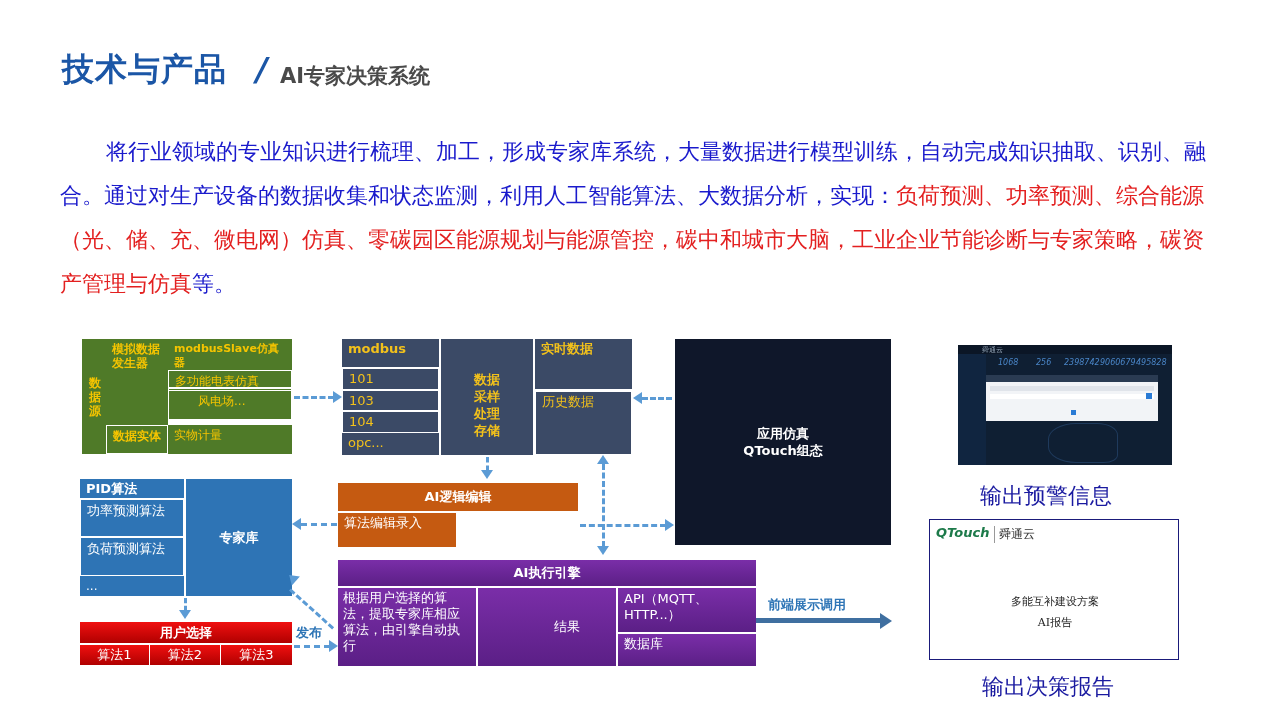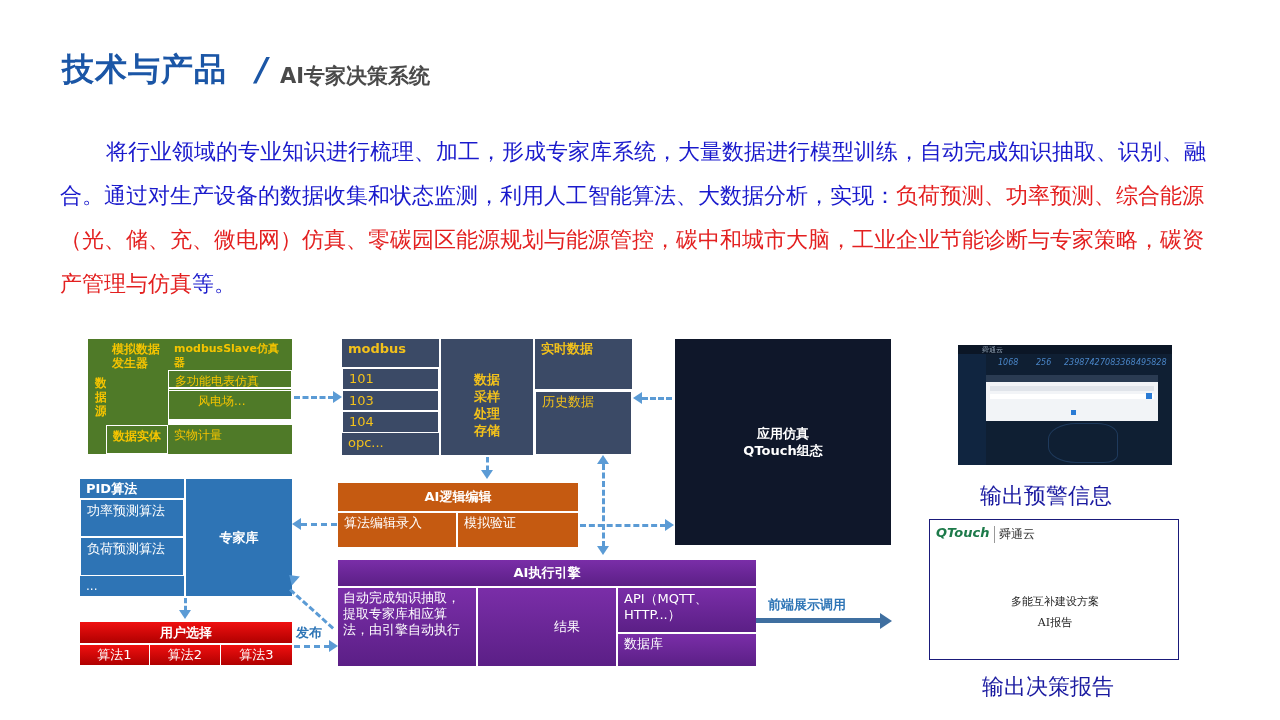--- a/index.html
+++ b/index.html
@@ -70,21 +70,21 @@
 </head>
 <body>
 
 <div class="abs title-main">技术与产品</div>
 <div class="abs title-slash">/</div>
 <div class="abs title-sub">AI专家决策系统</div>
 
 <div class="abs para"><span class="indent"></span><span>将行业领域的专业知识进行梳理、加工，形成专家库系统，大量数据进行模型训练，自动完成知识抽取、识别、融合。通过对生产设备的数据收集和状态监测，利用人工智能算法、大数据分析，实现：</span><span class="red">负荷预测、功率预测、综合能源（光、储、充、微电网）仿真、零碳园区能源规划与能源管控，碳中和城市大脑，工业企业节能诊断与专家策略，碳资产管理与仿真</span><span>等。</span></div>
 
 <div class="abs" style="left:80px; top:339px; width:212px; height:115px;">
-  <div class="cell green" style="left:8px; top:0; width:26px; height:115px; align-items:center; justify-content:center; padding:12px;">
+  <div class="cell green" style="left:2px; top:0; width:26px; height:115px; align-items:center; justify-content:center; padding:12px;">
     <span style="display:block; width:12px; word-break:break-all; font-weight:bold;">数据源</span>
   </div>
   <div class="cell green" style="left:26px; top:0; width:62px; height:86px; font-weight:bold;">
     <span>模拟数据发生器</span>
   </div>
   <div class="cell green green-b" style="left:26px; top:86px; width:62px; height:29px; font-weight:bold;">
     <span>数据实体</span>
   </div>
   <div class="cell green" style="left:88px; top:0; width:124px; height:31px; font-weight:bold; font-size:11px;">
     <span>modbusSlave仿真器</span>
@@ -175,23 +175,20 @@
 <div class="dash-h" style="left:290px; top:588px; width:58px; transform: rotate(42deg); transform-origin: left center;"></div>
 <div class="arrow-l" style="left:288px; top:572px; transform: rotate(42deg);"></div>
 
 <div class="abs" style="left:338px; top:483px; width:240px; height:64px;">
   <div class="cell orange center" style="left:0; top:0; width:240px; height:28px; font-weight:bold; font-size:13px;">
     <span>AI逻辑编辑</span>
   </div>
   <div class="cell orange" style="left:0; top:30px; width:118px; height:34px; font-size:13px;">
     <span>算法编辑录入</span>
   </div>
-  <div class="cell orange" style="left:120px; top:30px; width:120px; height:34px; font-size:13px;">
-    <span>模拟验证</span>
-  </div>
 </div>
 
 <div class="dash-h" style="left:580px; top:524px; width:86px;"></div>
 <div class="arrow-r" style="left:665px; top:519px;"></div>
 
 <div class="dash-v" style="left:184px; top:598px; height:13px;"></div>
 <div class="arrow-d" style="left:179px; top:610px;"></div>
 
 <div class="abs" style="left:80px; top:622px; width:212px; height:43px;">
   <div class="cell red-bar center" style="left:0; top:0; width:212px; height:21px; font-weight:bold; font-size:13px;">
@@ -210,21 +207,21 @@
 
 <div class="abs" style="left:296px; top:624px; font-size:13px; font-weight:bold; color:#2e75b6;">发布</div>
 <div class="dash-h" style="left:294px; top:645px; width:36px;"></div>
 <div class="arrow-r" style="left:329px; top:640px;"></div>
 
 <div class="abs" style="left:338px; top:560px; width:418px; height:106px;">
   <div class="cell purple center" style="left:0; top:0; width:418px; height:26px; font-weight:bold; font-size:13px;">
     <span>AI执行引擎</span>
   </div>
   <div class="cell purple" style="left:0; top:28px; width:138px; height:78px; font-size:13px; line-height:16px; padding:2px 5px;">
-    <span>自动完成知识抽取，提取专家库相应算法，由引擎自动执行</span>
+    <span>根据用户选择的算法，提取专家库相应算法，由引擎自动执行</span>
   </div>
   <div class="cell purple center" style="left:140px; top:28px; width:138px; height:78px; font-size:13px;padding-left:46px;">
     <span>结果</span>
   </div>
   <div class="cell purple" style="left:280px; top:28px; width:138px; height:44px; font-size:13px; line-height:16px;">
     <span>API（MQTT、HTTP...）</span>
   </div>
   <div class="cell purple" style="left:280px; top:74px; width:138px; height:32px; font-size:13px;">
     <span>数据库</span>
   </div>
@@ -235,21 +232,21 @@
 <div class="abs" style="left:880px; top:613px; width:0; height:0; border-top:8px solid transparent; border-bottom:8px solid transparent; border-left:12px solid #3f6fa0;"></div>
 
 <div class="abs shot">
   <div class="shot-top">
     <span style="position:absolute; left:24px; top:0; font-size:7px; color:#9ab;">舜通云</span>
   </div>
   <div class="shot-side"></div>
   <span class="shot-num" style="left:40px;">1068</span>
   <span class="shot-num" style="left:78px;">256</span>
   <span class="shot-num" style="left:106px;">2398742</span>
-  <span class="shot-num" style="left:142px;">7083368</span>
+  <span class="shot-num" style="left:142px;">9060679</span>
   <span class="shot-num" style="left:178px;">495828</span>
   <div class="shot-modal">
     <div style="position:absolute; left:4px; top:4px; width:164px; height:5px; background:#e0e4ea;"></div>
     <div style="position:absolute; left:4px; top:12px; width:164px; height:5px; background:#fff;"></div>
     <div style="position:absolute; right:6px; top:11px; width:6px; height:6px; background:#2a7bd5;"></div>
     <div style="position:absolute; left:85px; top:28px; width:5px; height:5px; background:#2a7bd5;"></div>
   </div>
   <div class="shot-map"></div>
 </div>
 <div class="abs cap" style="left:980px; top:481px;">输出预警信息</div>

